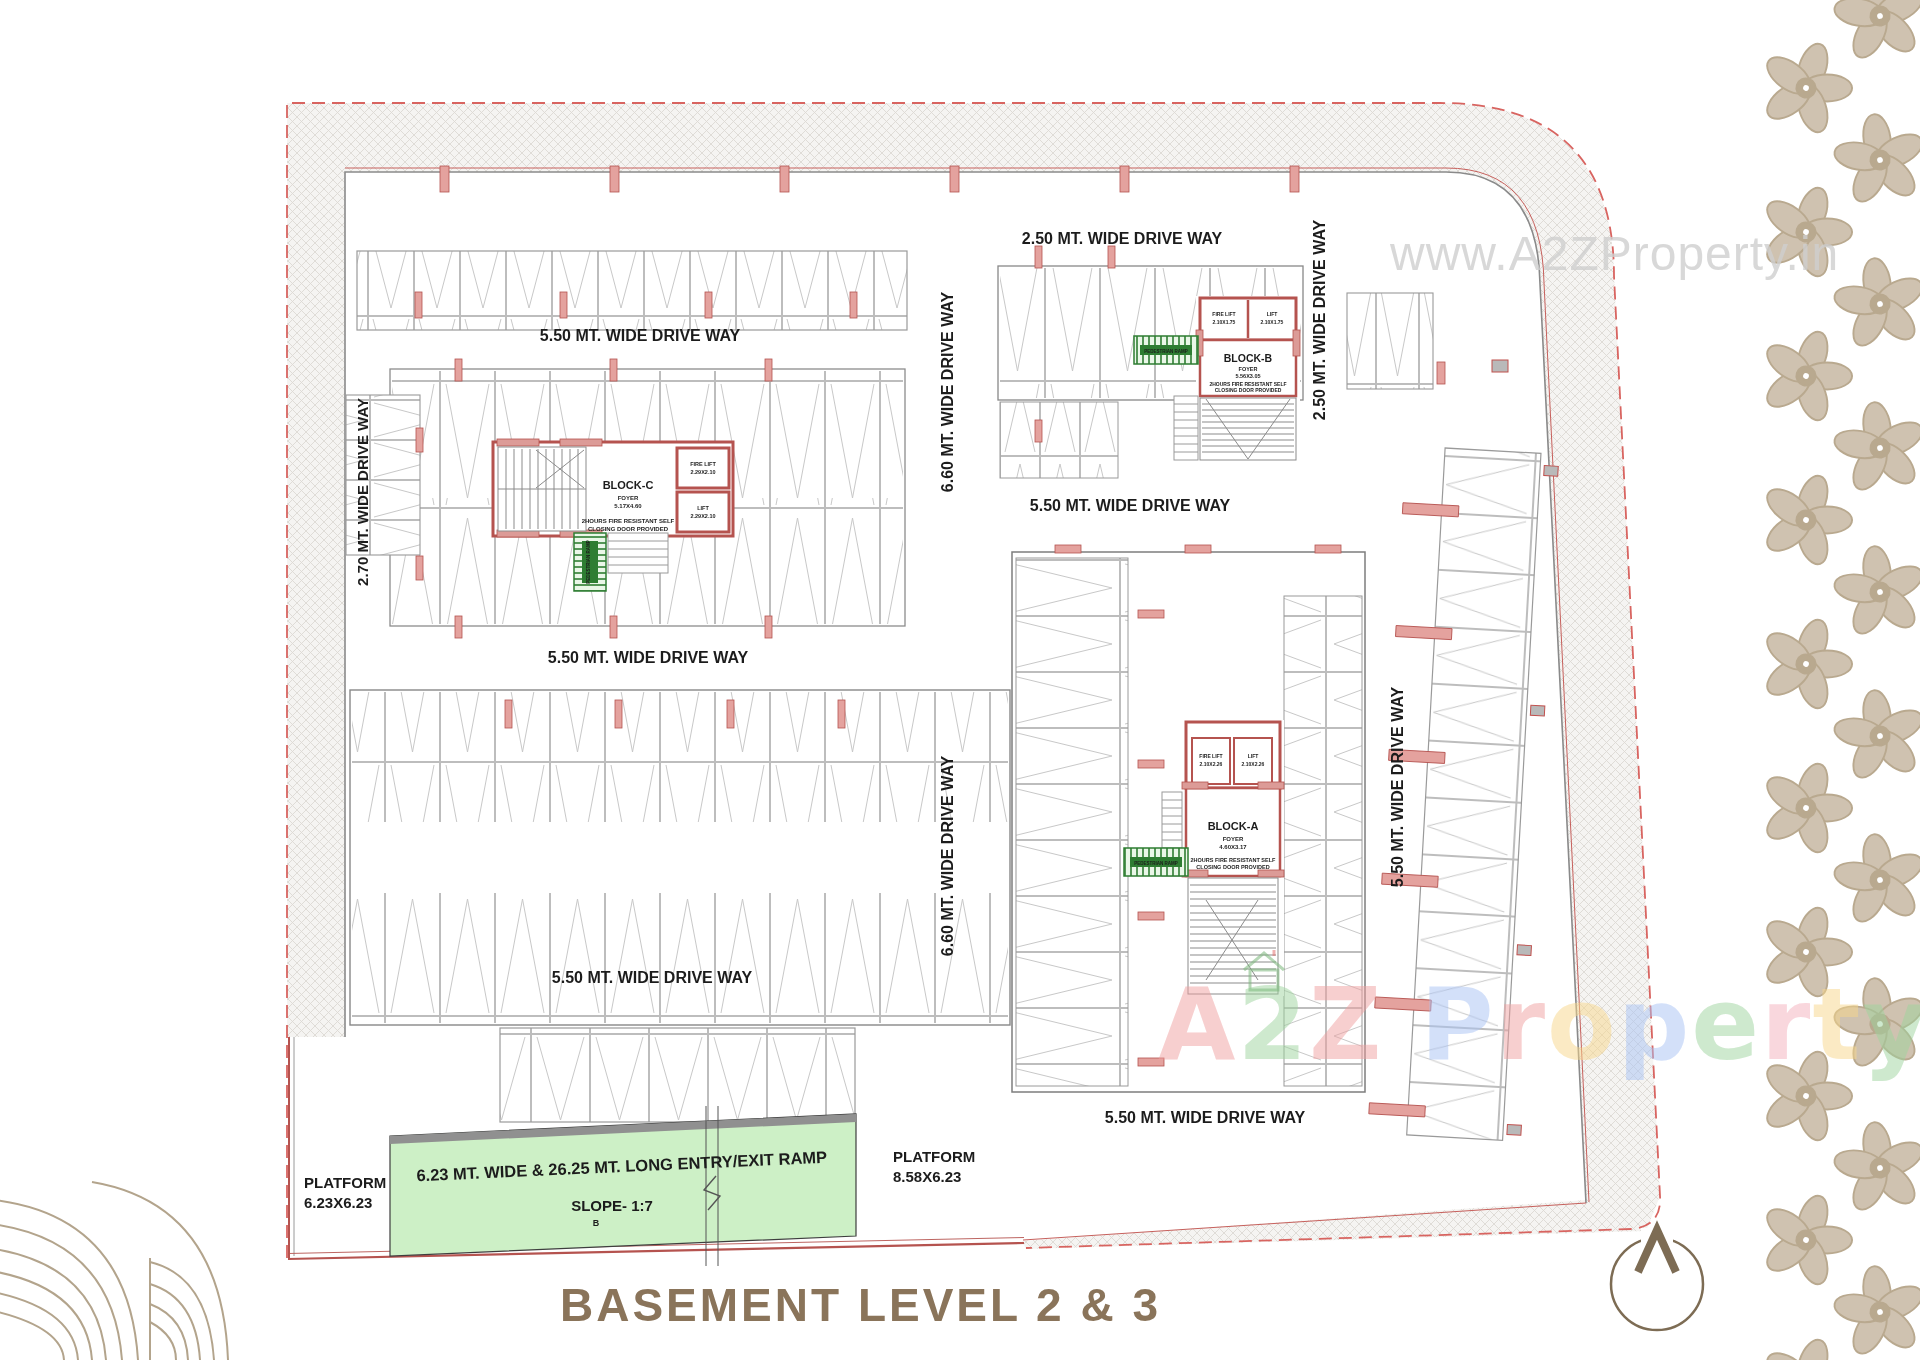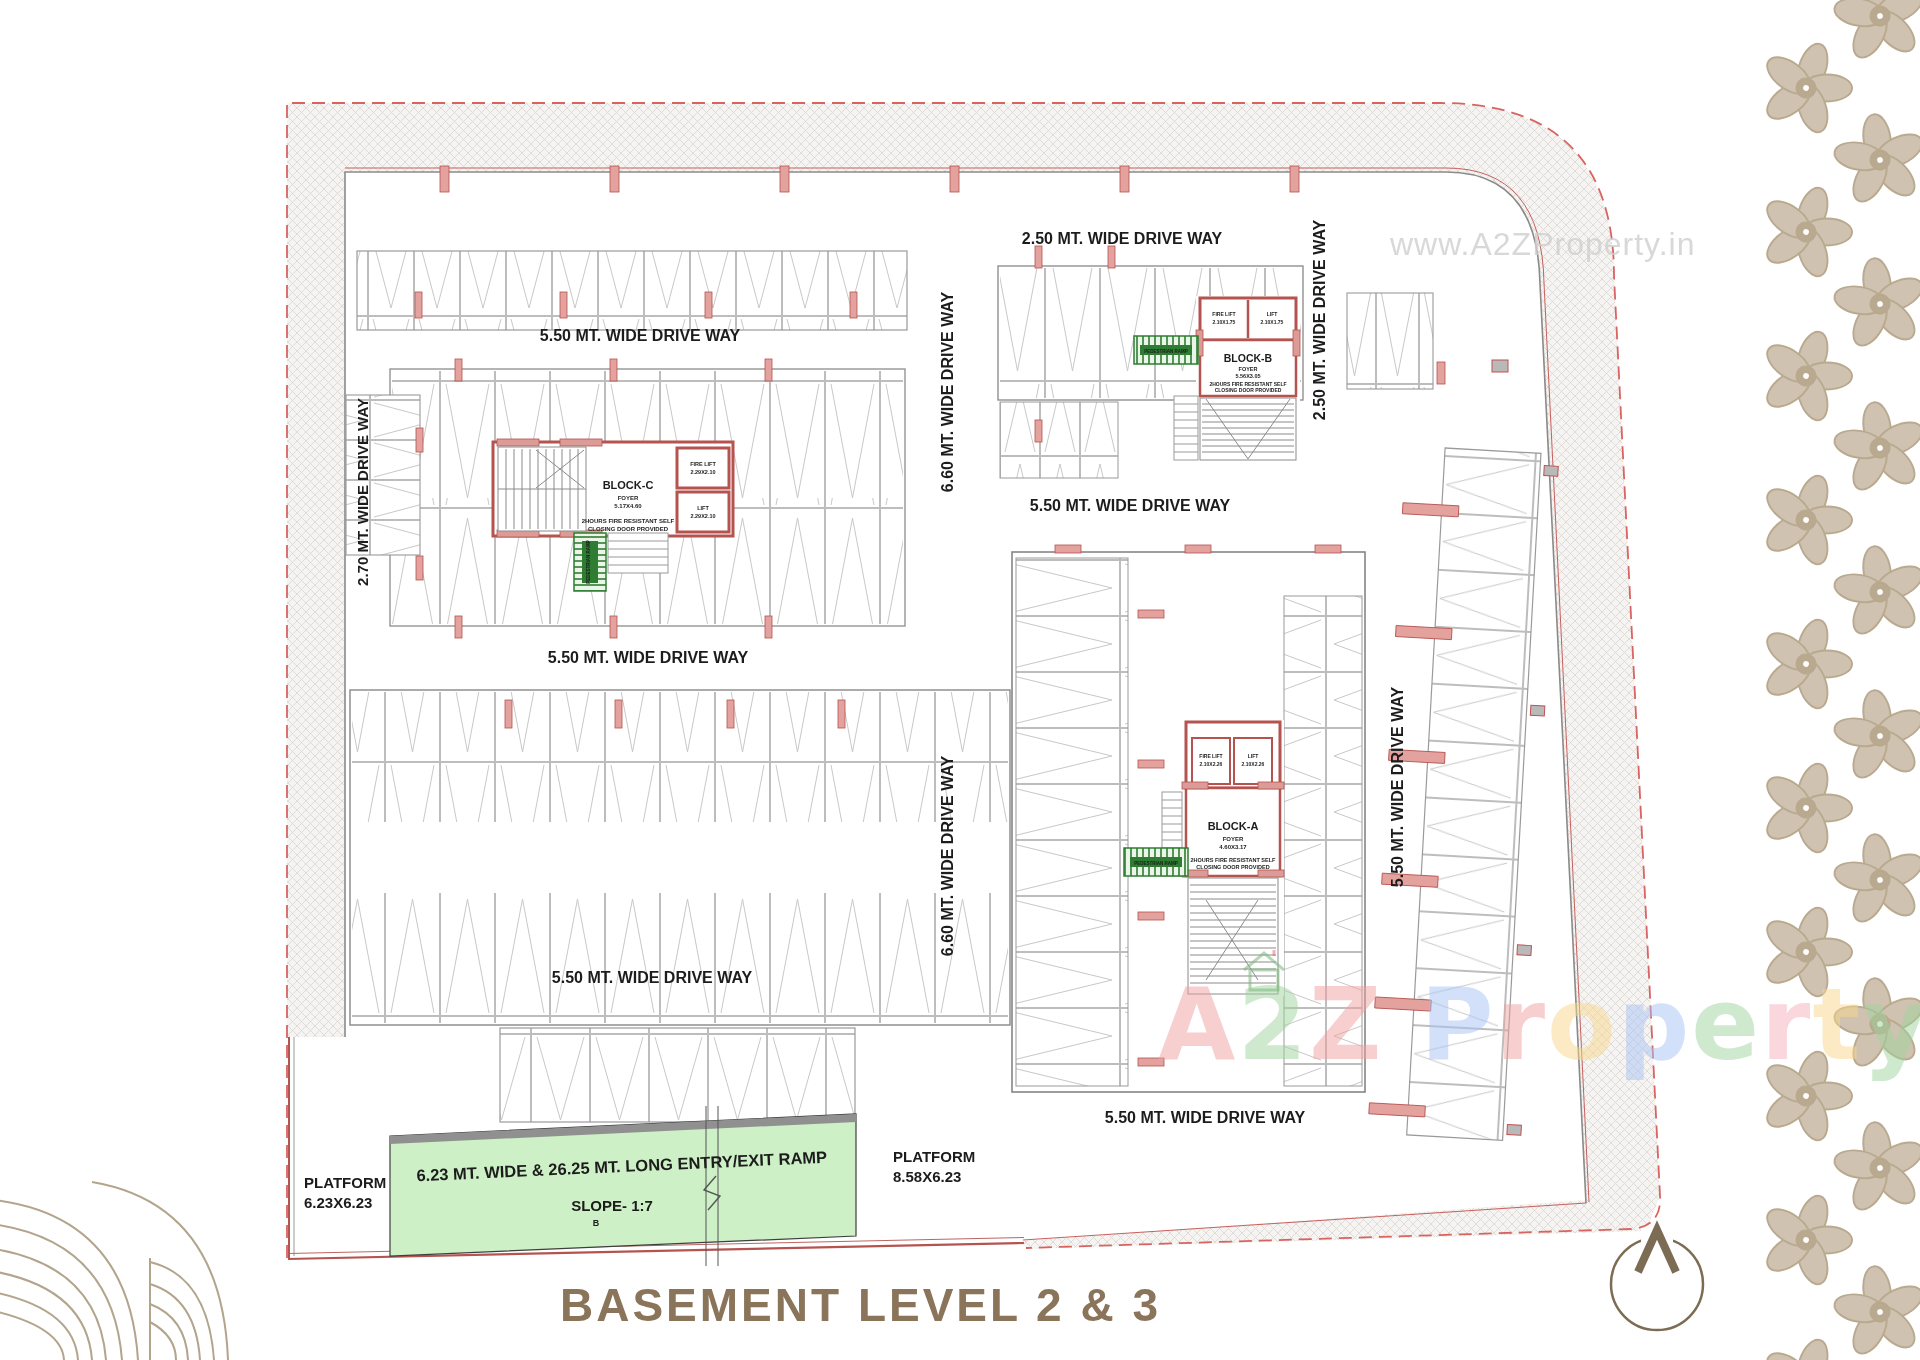--- a/index.html
+++ b/index.html
@@ -1,20 +1,20 @@
 <!DOCTYPE html>
 <html><head>
 <meta charset="utf-8">
 <style>
   html,body{margin:0;padding:0;background:#ffffff;}
   #stage{position:relative;width:1920px;height:1360px;overflow:hidden;background:#fff;
          font-family:"Liberation Sans",sans-serif;}
   svg text{font-family:"Liberation Sans",sans-serif;font-weight:bold;fill:#1c1c1c;}
   .overlay{position:absolute;pointer-events:none;}
-  #wm-url{left:1390px;top:226px;font-size:32px;color:#cfcfcf;opacity:.8;letter-spacing:1px;
+  #wm-url{left:1390px;top:226px;font-size:48px;color:#cfcfcf;opacity:.8;letter-spacing:1px;
           font-weight:400;white-space:nowrap;}
   #wm-brand{left:1146px;top:966px;font-size:100px;font-weight:bold;opacity:.5;
             letter-spacing:2px;white-space:nowrap;font-family:"DejaVu Sans",sans-serif;margin-left:12px;}
   #page-title{left:560px;top:1278px;width:820px;text-align:left;font-size:46px;
               font-weight:bold;color:#8a745a;letter-spacing:3px;white-space:nowrap;}
 </style>
 </head>
 <body>
 
 <div id="stage">

